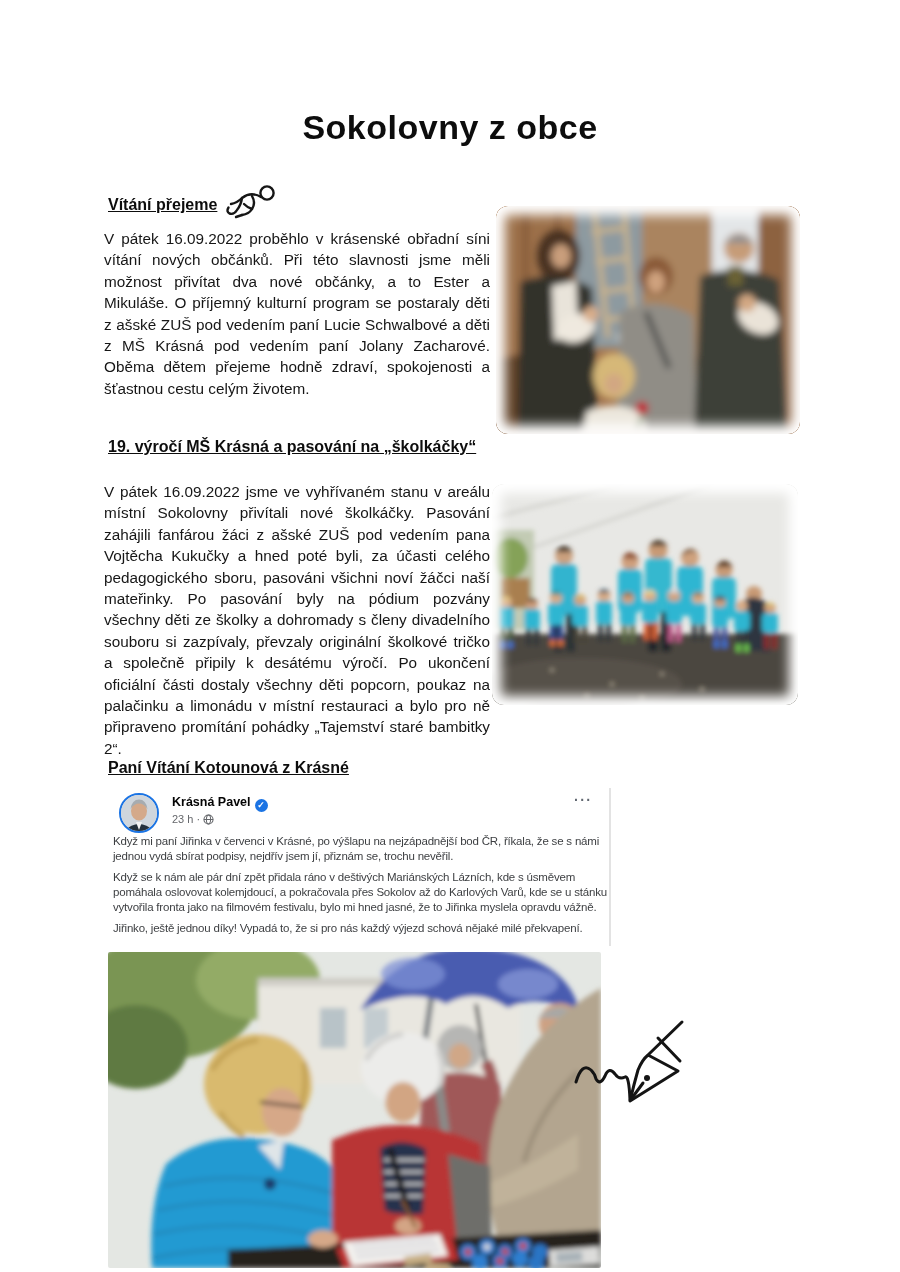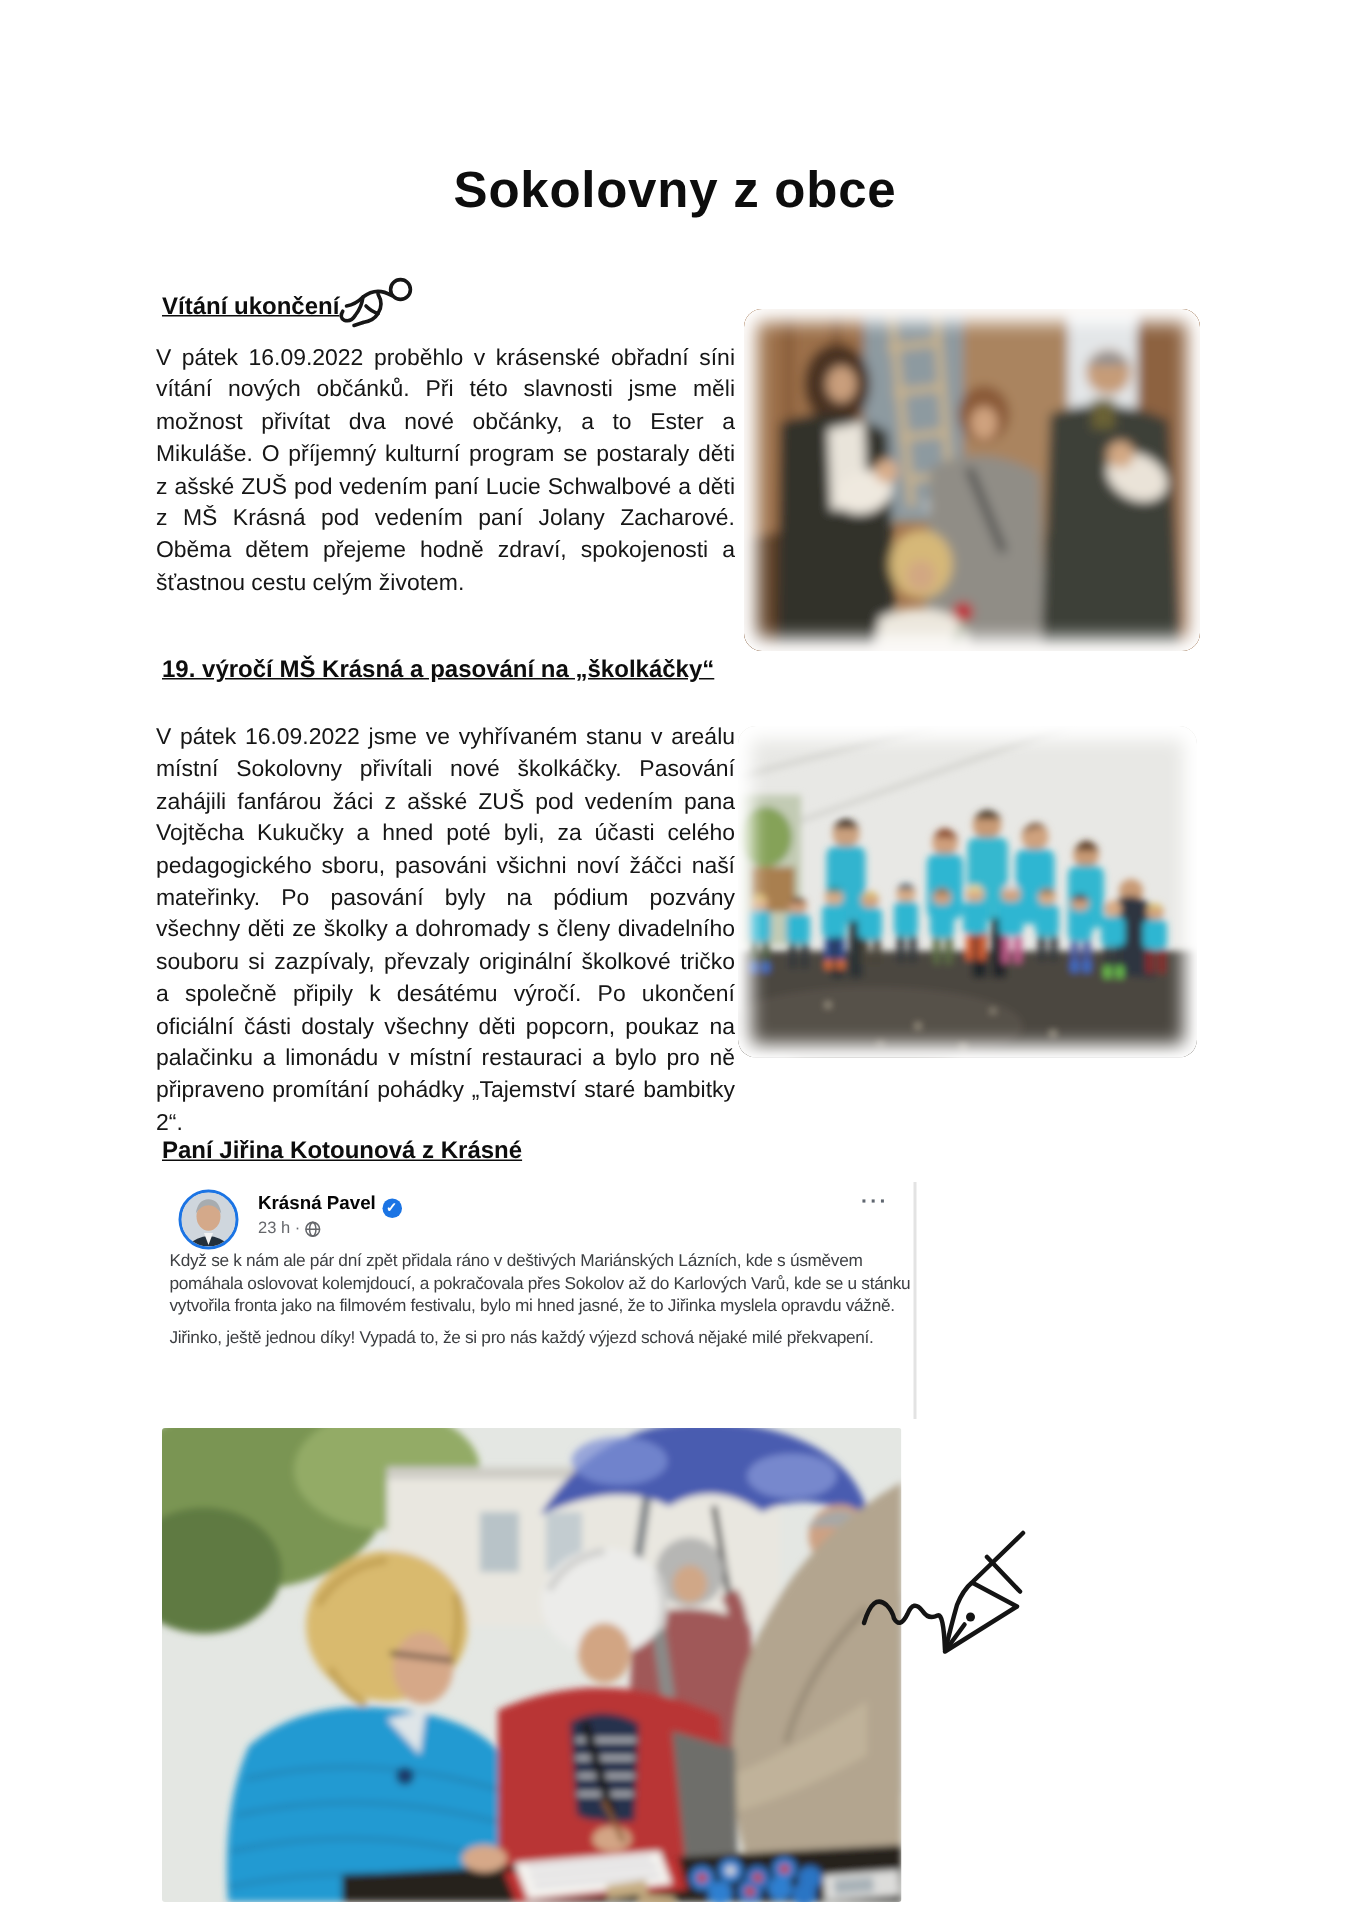--- a/index.html
+++ b/index.html
@@ -53,21 +53,21 @@
   .icon-pen{position:absolute;left:570px;top:1016px;width:122px;height:102px;z-index:3;}
   .icon-pen svg{display:block;width:100%;height:100%;}
 </style>
 </head>
 <body>
 
 <div class="page">
 
   <div class="doc-title">Sokolovny z obce</div>
 
-  <div class="sec-heading h-welcome">Vítání ukončení</div>
+  <div class="sec-heading h-welcome">Vítání přejeme</div>
 
   <div class="icon-baby">
     <svg viewBox="0 0 58 42" fill="none" stroke="#161616" stroke-width="2.4" stroke-linecap="round" stroke-linejoin="round">
       <circle cx="46" cy="10" r="6.6"></circle>
       <path d="M40 14 Q30 8 21 15 Q16 20 10 21"></path>
       <path d="M21 15 Q20 22 16 27 Q13 32 8.5 30.5 Q5 28.5 7.5 24.5"></path>
       <path d="M31 13 Q35 20 31 26 Q28 31 21 32"></path>
       <path d="M23 21 Q27 25 31 26"></path>
       <path d="M21 32 L15 34"></path>
     </svg>
@@ -272,21 +272,21 @@
               <path d="M-5.8 -2 Q0 -9 5.8 -2 Z" fill="#d9c06a"></path>
               <rect x="-8" y="5" width="16" height="20" rx="4" fill="#2fb6d2"></rect>
               <rect x="-6" y="25" width="5" height="16" fill="#8a2a2a"></rect>
               <rect x="2" y="25" width="5" height="16" fill="#8a2a2a"></rect>
             </g>
         </g>
       </g>
     </svg>
   </div>
 
-  <div class="sec-heading h-jirina">Paní Jiřina Kotounová z Krásné</div>
+  <div class="sec-heading h-jirina">Paní Vítání Kotounová z Krásné</div>
 
   <div class="fb">
     <div class="fb-edge"></div>
     <div class="fb-avatar">
       <svg viewBox="0 0 36 36">
         <rect width="36" height="36" fill="#cfd6dd"></rect>
         <ellipse cx="18" cy="16" rx="8" ry="9.5" fill="#d4a98a"></ellipse>
         <path d="M9.5 14 Q11 4.5 18 4.5 Q25 4.5 26.5 14 Q23 8.5 18 8.5 Q13 8.5 9.5 14 Z" fill="#a7acb0"></path>
         <path d="M3 36 Q18 22 33 36 Z" fill="#23303c"></path>
         <path d="M15 27 L21 27 L18 35 Z" fill="#f2f2f2"></path>
@@ -297,20 +297,21 @@
       <span>23 h</span>
       <span>·</span>
       <svg width="11" height="11" viewBox="0 0 12 12" fill="none" stroke="#65676b" stroke-width="1.1">
         <circle cx="6" cy="6" r="5"></circle>
           <line x1="1" y1="6" x2="11" y2="6"></line>
         <ellipse cx="6" cy="6" rx="2.3" ry="5"></ellipse>
       </svg>
     </div>
     <div class="fb-menu">···</div>
     <div class="fb-text">
+      <p>Když mi paní Jiřinka v červenci v Krásné, po výšlapu na nejzápadnější bod ČR, říkala, že se s námi jednou vydá sbírat podpisy, nejdřív jsem jí, přiznám se, trochu nevěřil.</p>
       <p>Když se k nám ale pár dní zpět přidala ráno v deštivých Mariánských Lázních, kde s úsměvem pomáhala oslovovat kolemjdoucí, a pokračovala přes Sokolov až do Karlových Varů, kde se u stánku vytvořila fronta jako na filmovém festivalu, bylo mi hned jasné, že to Jiřinka myslela opravdu vážně.</p>
       <p>Jiřinko, ještě jednou díky! Vypadá to, že si pro nás každý výjezd schová nějaké milé překvapení.</p>
     </div>
   </div>
 
   <div class="photo photo3">
     <svg viewBox="0 0 493 316" preserveAspectRatio="none">
       <defs>
           <filter id="bl3" x="-10%" y="-10%" width="120%" height="120%">
         <feGaussianBlur stdDeviation="2.6"></feGaussianBlur>

